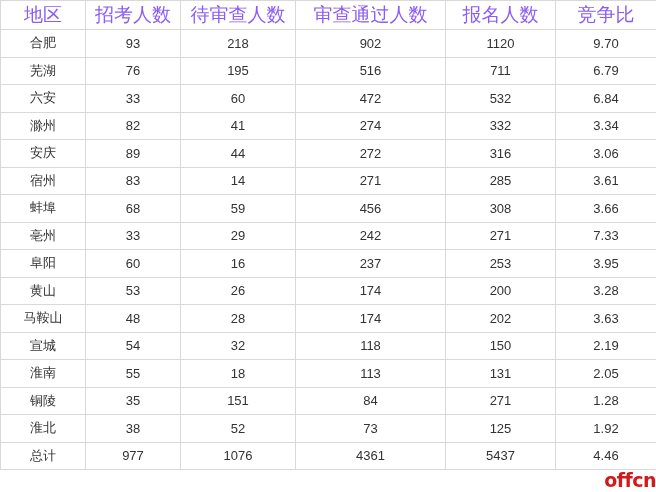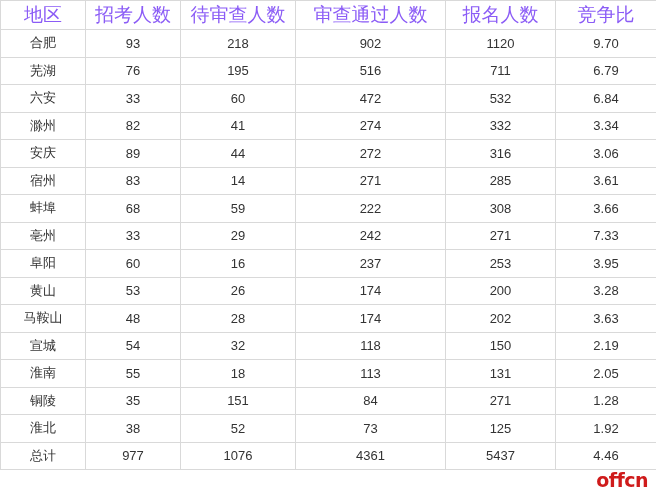--- a/index.html
+++ b/index.html
@@ -41,21 +41,21 @@
     margin-left: 21px;
   }
   col.c0 { width: 85px; }
   col.c1 { width: 95px; }
   col.c2 { width: 115px; }
   col.c3 { width: 150px; }
   col.c4 { width: 110px; }
   col.c5 { width: 101px; }
   .watermark {
     position: absolute;
-    right: 8px;
+    right: 0;
     bottom: 2px;
     font-size: 19px;
     font-weight: bold;
     font-family: "DejaVu Sans", sans-serif;
     letter-spacing: -0.5px;
     color: #cf1b1b;
     line-height: 1;
     pointer-events: none;
   }
 </style>
@@ -127,21 +127,21 @@
       <td>83</td>
       <td>14</td>
       <td>271</td>
       <td>285</td>
       <td>3.61</td>
     </tr>
     <tr>
       <td class="region-cell">蚌埠</td>
       <td>68</td>
       <td>59</td>
-      <td>222</td>
+      <td>456</td>
       <td>308</td>
       <td>3.66</td>
     </tr>
     <tr>
       <td class="region-cell">亳州</td>
       <td>33</td>
       <td>29</td>
       <td>242</td>
       <td>271</td>
       <td>7.33</td>

